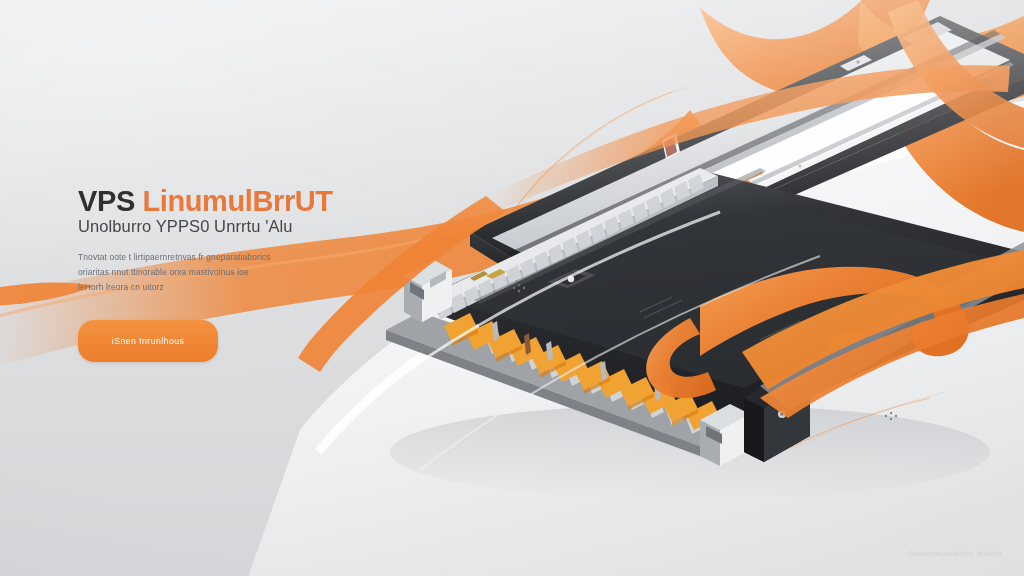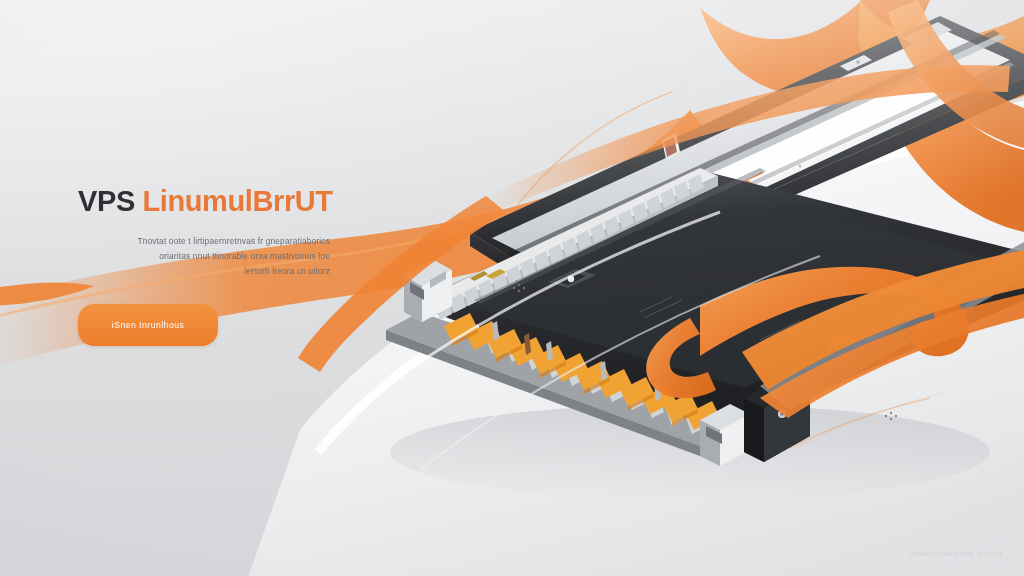--- a/index.html
+++ b/index.html
@@ -51,21 +51,21 @@
     left: 78px;
     top: 186px;
     width: 300px;
     z-index: 30;
   }
   .headline {
     font-size: 29px;
     font-weight: 700;
     line-height: 1.06;
     letter-spacing: -0.4px;
-    margin: 0 0 17px 0;
+    margin: 0 0 0 0;
     white-space: nowrap;
     filter: blur(0.25px);
   }
   .headline .h-dark { color: #2f3033; }
   .headline .h-accent { color: #e8793a; font-weight: 600; }
 
   .subhead {
     font-size: 16.5px;
     font-weight: 400;
     color: #44464b;
@@ -77,21 +77,21 @@
 
   .body-copy {
     font-size: 8.4px;
     line-height: 1.82;
     color: #6a6d74;
     margin: 0 0 24px 0;
     width: 252px;
     letter-spacing: 0.15px;
     filter: blur(0.7px);
   }
-  .body-copy span { display: block; text-align: right; }
+  .body-copy span { display: block; }
 
   .cta {
     display: inline-flex;
     align-items: center;
     justify-content: center;
     width: 140px;
     height: 42px;
     border-radius: 16px;
     background: linear-gradient(180deg, #f3923f 0%, #ed7e2c 100%);
     color: #ffffff;
@@ -403,20 +403,21 @@
 
   <div class="bg-soft-top"></div>
   <div class="bg-vignette"></div>
 
   <div class="content">
 
     <h1 class="headline">
       <span class="h-dark">VPS </span><span class="h-accent">LinumulBrrUT</span>
     </h1>
 
+    <div class="subhead">Unolburro YPPS0 Unrrtu 'Alu</div>
 
     <p class="body-copy">
       <span>Tnovtat oote t lirtipaernretnvas fr gneparatiaborics</span>
       <span>oriaritas nnut ttinorable orxa mastivoinus loe</span>
       <span>leHorh lreora cn uitorz</span>
     </p>
 
     <button class="cta">iSnen Inrunlhous</button>
   </div>
 

